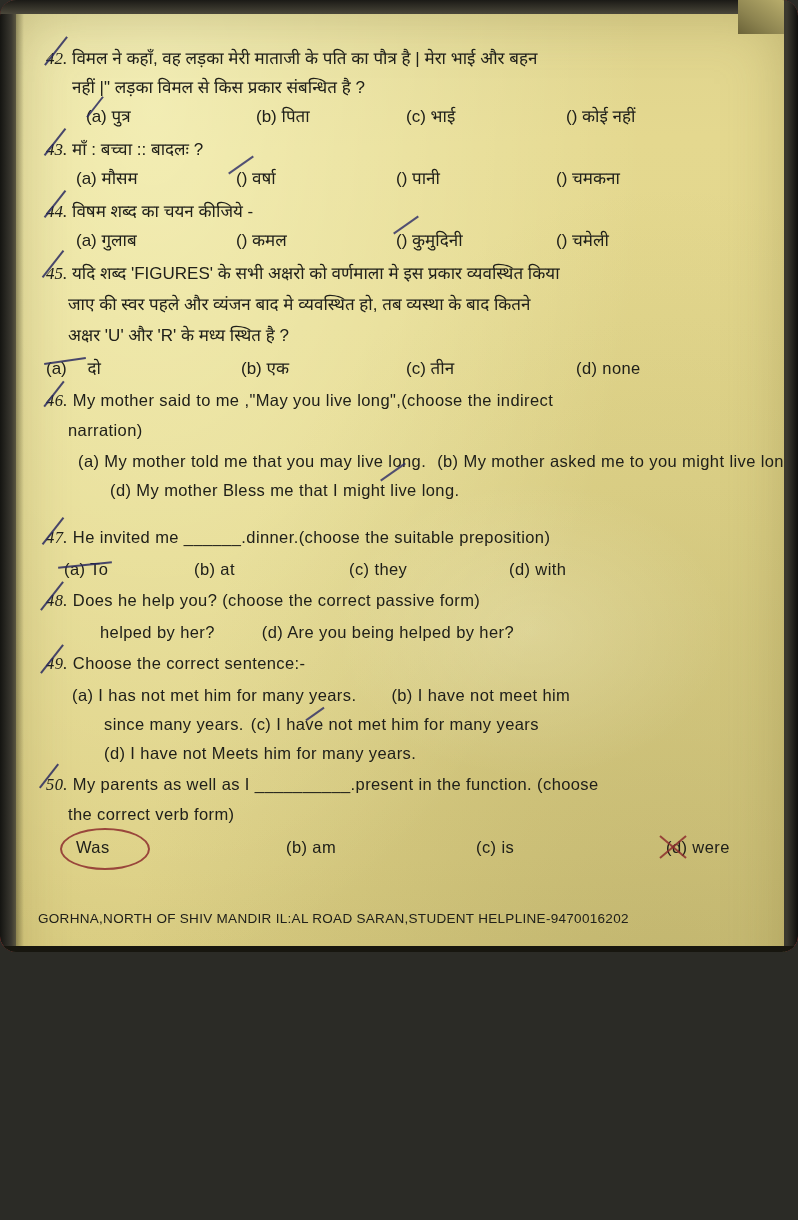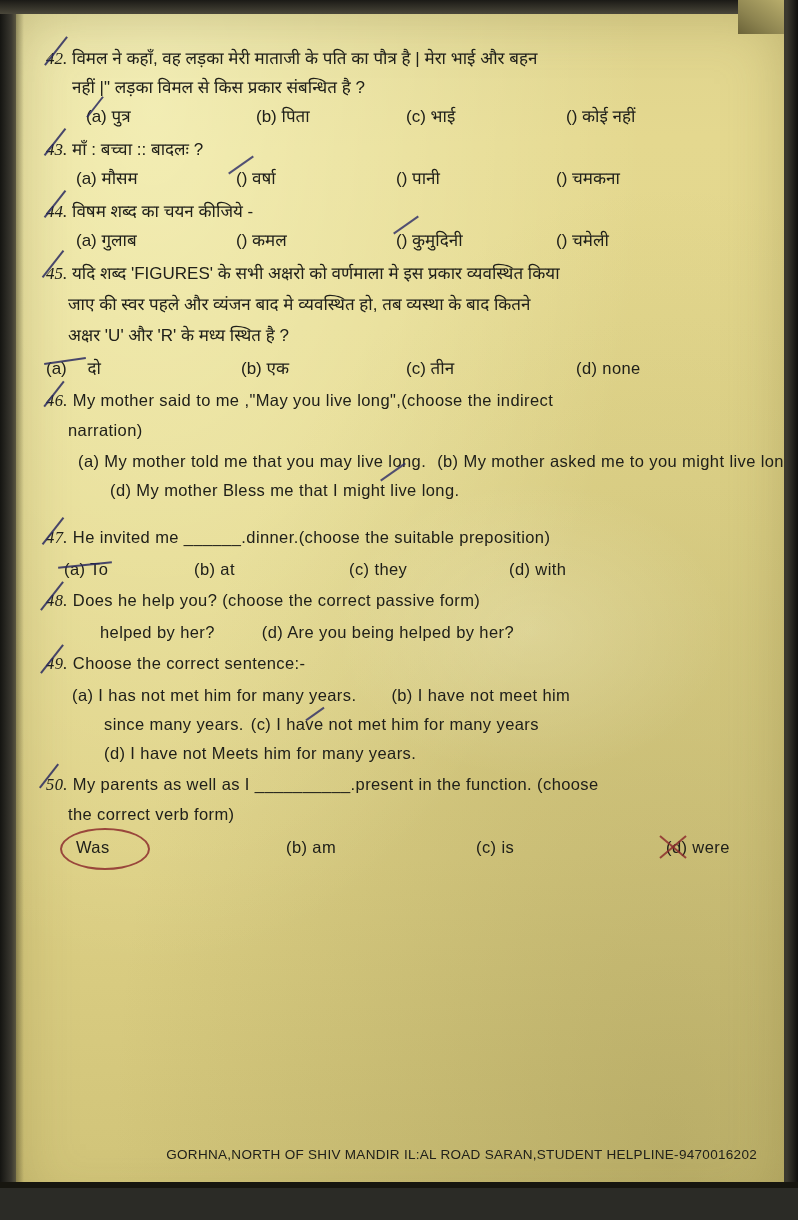--- a/index.html
+++ b/index.html
@@ -3,24 +3,25 @@
 <meta charset="utf-8">
 <style>
   html, body {
     margin: 0;
     padding: 0;
     background: #2b2b26;
   }
   .page {
     position: relative;
     width: 798px;
-    height: 1188px;
+    height: 952px;
     overflow: hidden;
     background: #ef4444;
     font-family: "Liberation Sans", sans-serif;
+    border-radius: 16px;
   }
   
   .sheet {
     position: absolute;
     left: 14px;
     top: 12px;
     width: 772px;
     height: 1204px;
     background:
       radial-gradient(ellipse at 18% 8%, rgba(255,255,210,0.55), rgba(255,255,200,0) 55%),
@@ -109,24 +110,24 @@
     opacity: 0.85;
   }
   .cross-red {
     position: absolute;
     width: 34px; height: 2px;
     background: #8d2e2e;
     opacity: 0.85;
   }
   .footer {
     position: absolute;
-    left: 47px;
+    left: 38px;
     bottom: 26px;
     width: 710px;
-    text-align: right;
+    text-align: left;
     font-family: "Liberation Sans", sans-serif;
     font-size: 13.5px;
     letter-spacing: 0.3px;
     color: #20201a;
   }
 </style>
 </head>
 <body>
 
 <div class="page">

